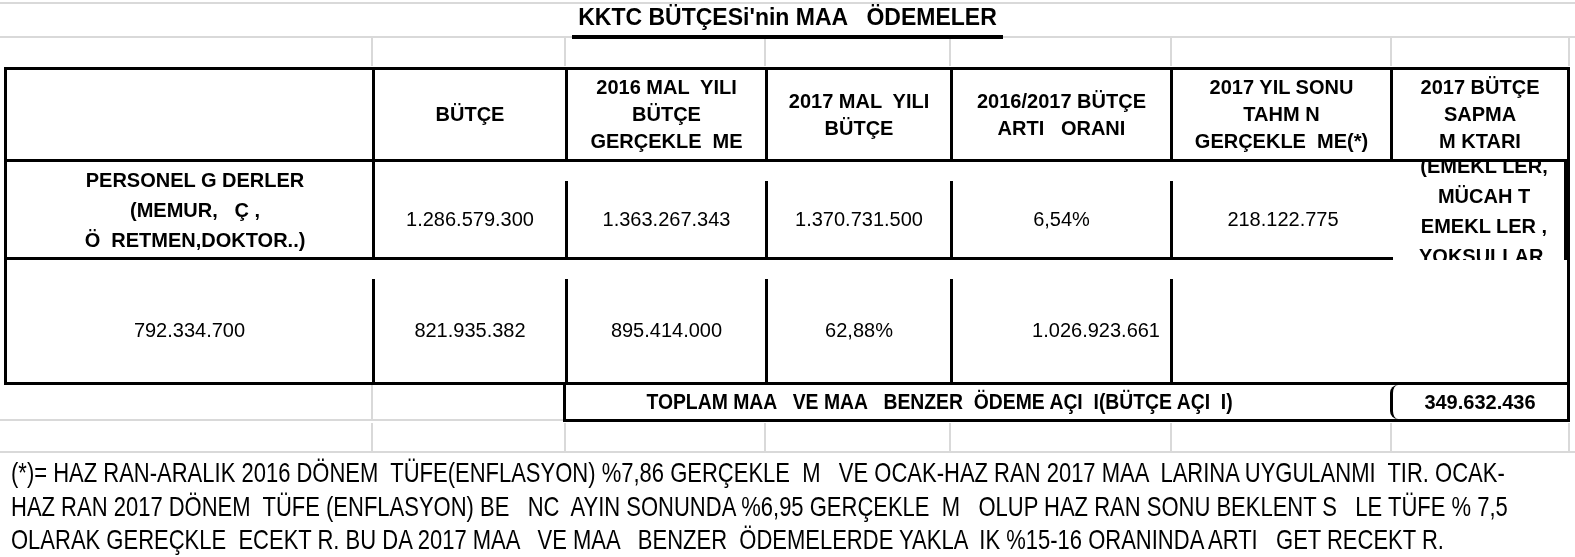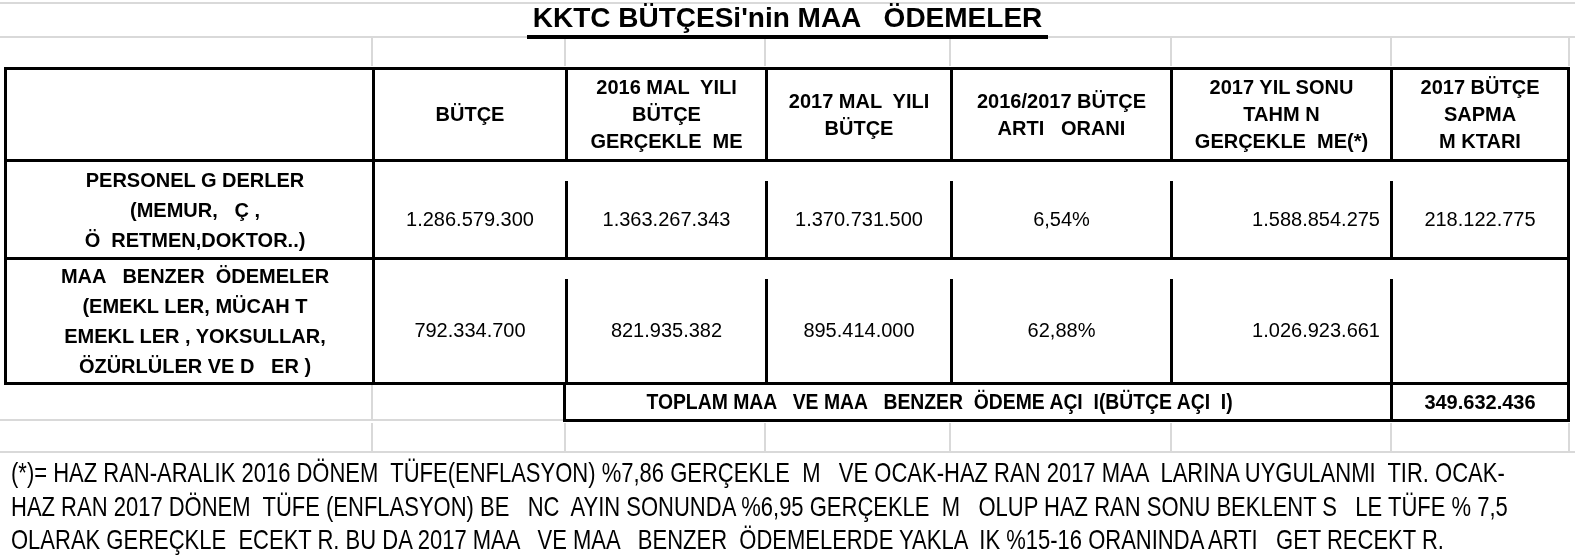--- a/index.html
+++ b/index.html
@@ -8,21 +8,21 @@
     background:#ffffff;color:#000000;
     font-family:"Liberation Sans","DejaVu Sans",sans-serif;
   }
   .gridline{position:absolute;background:#d9d9d9;}
   .vline{width:2px;}
   .hline{height:2px;}
 
   
   .title-row{position:absolute;top:1px;left:0;width:100%;text-align:center;}
   .title-row span{
-    display:inline-block;font-weight:bold;font-size:28px;line-height:33px;
+    display:inline-block;font-weight:bold;font-size:23px;line-height:33px;
     border-bottom:4px solid #000;padding:0 6px 1px 6px;white-space:pre;
   }
 
   
   .budget-table{
     position:absolute;left:4px;top:67px;width:1566px;
     border:3px solid #000;box-sizing:border-box;
     display:grid;
     grid-template-columns:368px 193px 200px 185px 220px 220px 1fr;
     grid-template-rows:92px 98px 122px;
@@ -45,21 +45,21 @@
     border:3px solid #000;box-sizing:border-box;display:flex;
   }
   .total-label{
     flex:1;display:flex;align-items:center;justify-content:flex-start;
     font-weight:bold;font-size:22px;overflow:hidden;
   }
   .total-label span{white-space:pre;transform:scaleX(0.88);transform-origin:100% 50%;padding-right:4px;}
   .total-value{
     width:177px;border-left:3px solid #000;box-sizing:border-box;
     display:flex;align-items:center;justify-content:center;
-    font-weight:bold;font-size:20px;white-space:pre;
+    font-weight:bold;font-size:20px;white-space:pre;border-radius:8px;
   }
 
   
   .footnote{position:absolute;left:5px;top:456px;width:1568px;overflow:hidden;margin-left:6px;}
   .footnote div{
     font-size:27.5px;line-height:33.5px;white-space:pre;width:max-content;
     transform:scaleX(0.80);transform-origin:0 50%;
   }
 </style>
 </head>
@@ -97,21 +97,20 @@
 SAPMA
 M KTARI</div>
 
   <div class="c rowlabel">PERSONEL G DERLER
 (MEMUR,   Ç ,
 Ö  RETMEN,DOKTOR..)</div>
   <div class="c val">1.286.579.300</div>
   <div class="c val">1.363.267.343</div>
   <div class="c val">1.370.731.500</div>
   <div class="c val">6,54%</div>
-  <div class="c val rightal">1.588.854.275</div>
   <div class="c val lastcol">218.122.775</div>
 
   <div class="c rowlabel lastrow">MAA   BENZER  ÖDEMELER
 (EMEKL LER, MÜCAH T
 EMEKL LER , YOKSULLAR,
 ÖZÜRLÜLER VE D   ER )</div>
   <div class="c val lastrow">792.334.700</div>
   <div class="c val lastrow">821.935.382</div>
   <div class="c val lastrow">895.414.000</div>
   <div class="c val lastrow">62,88%</div>

